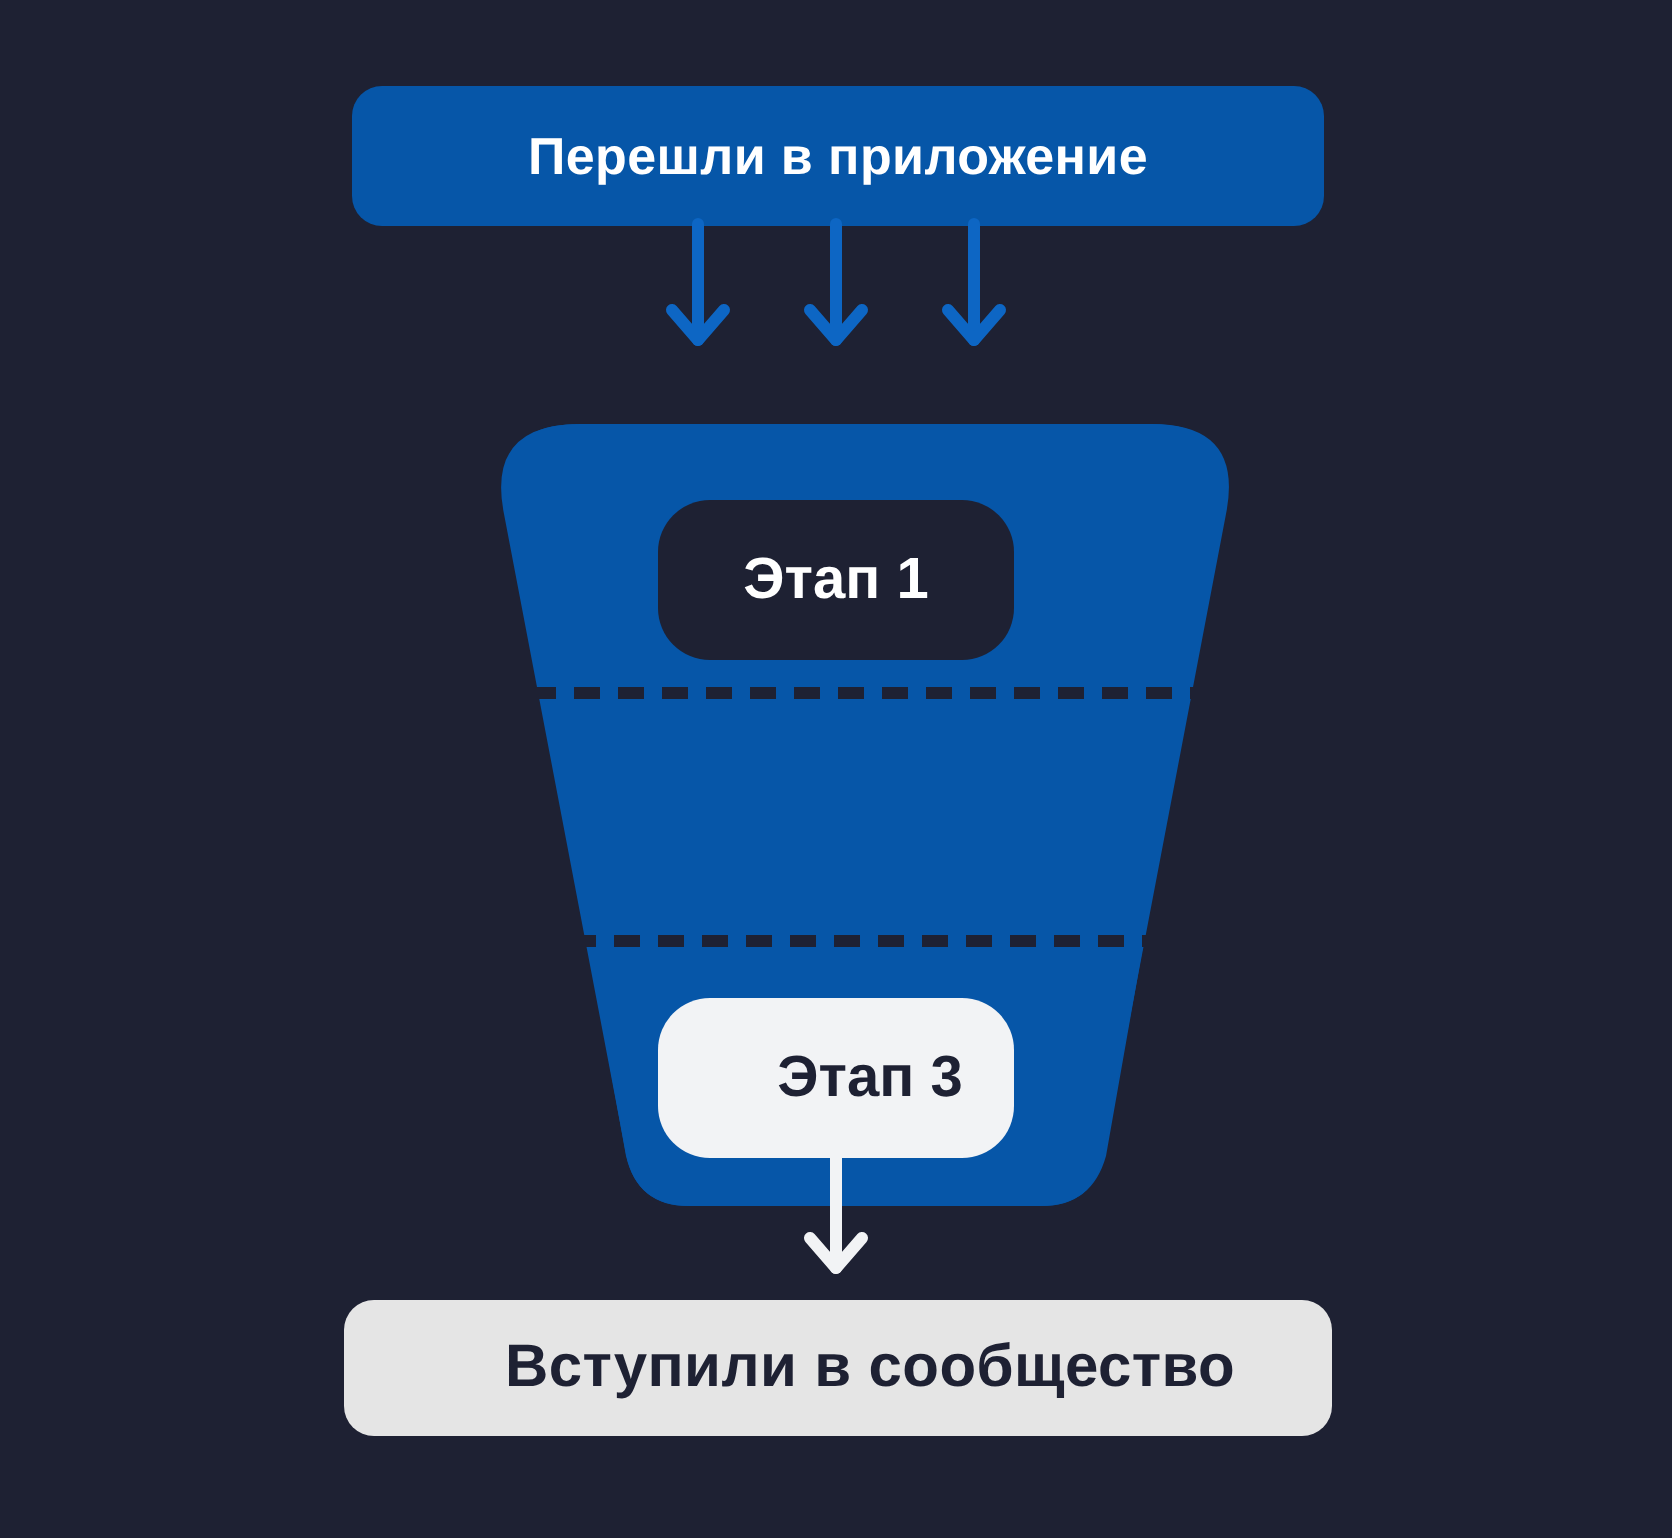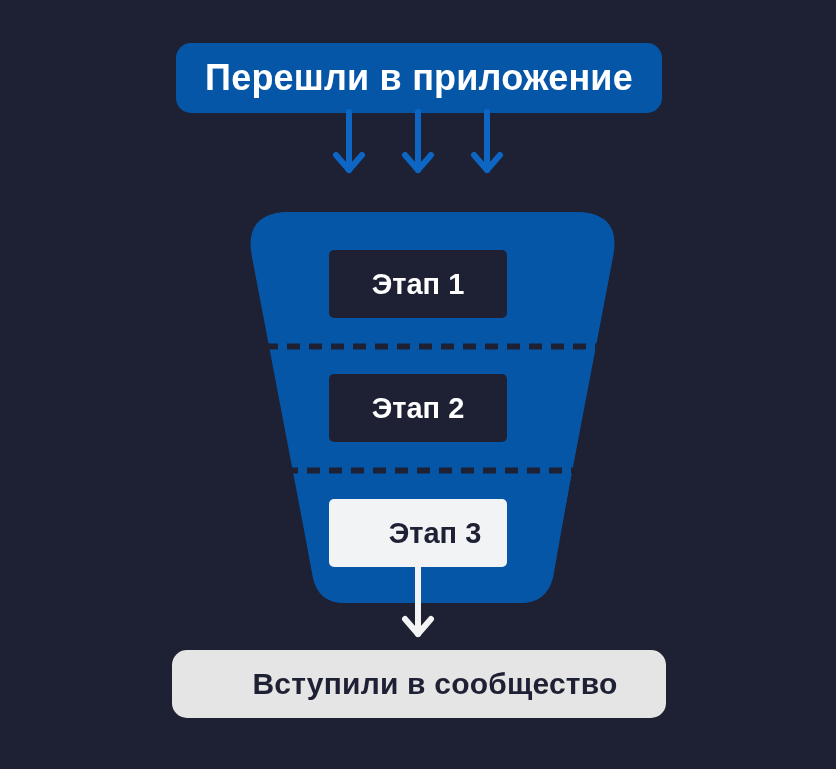--- a/index.html
+++ b/index.html
@@ -30,21 +30,21 @@
     height: 70px;
     background: #0656a8;
     border-radius: 15px;
     display: flex;
     align-items: center;
     justify-content: center;
     box-sizing: border-box;
   }
   .top-banner .banner-text {
     color: #ffffff;
-    font-size: 36px;
+    font-size: 26px;
     font-weight: bold;
     letter-spacing: 0.2px;
     white-space: nowrap;
     line-height: 1;
   }
 
   
   .bottom-banner {
     position: absolute;
     left: 172px;
@@ -75,22 +75,22 @@
     top: 0;
     width: 836px;
     height: 769px;
     pointer-events: none;
   }
 
   
   .stage-box {
     position: absolute;
     width: 178px;
-    height: 68px;
-    border-radius: 5px;
+    height: 80px;
+    border-radius: 26px;
     display: flex;
     align-items: center;
     justify-content: center;
     box-sizing: border-box;
   }
   .stage-box .stage-text {
     font-size: 29px;
     font-weight: bold;
     white-space: nowrap;
     line-height: 1;
@@ -147,23 +147,20 @@
 
     <line x1="243" y1="346.5" x2="621" y2="346.5" stroke="#1e2133" stroke-width="6" stroke-dasharray="13 9" stroke-linecap="butt"></line>
 
     <line x1="285" y1="470.5" x2="578" y2="470.5" stroke="#1e2133" stroke-width="6" stroke-dasharray="13 9" stroke-linecap="butt"></line>
   </svg>
 
   <div class="stage-box stage-dark" id="stage-1">
     <span class="stage-text">Этап 1</span>
   </div>
 
-  <div class="stage-box stage-dark" id="stage-2">
-    <span class="stage-text">Этап 2</span>
-  </div>
 
   <div class="stage-box stage-light" id="stage-3">
     <span class="stage-text">Этап 3</span>
   </div>
 
   <svg class="svg-layer" viewBox="0 0 836 769" xmlns="http://www.w3.org/2000/svg">
     <g stroke="#0d66c4" stroke-width="6" fill="none" stroke-linecap="round" stroke-linejoin="round">
 
       <g>
         <line x1="349" y1="112" x2="349" y2="170"></line>

